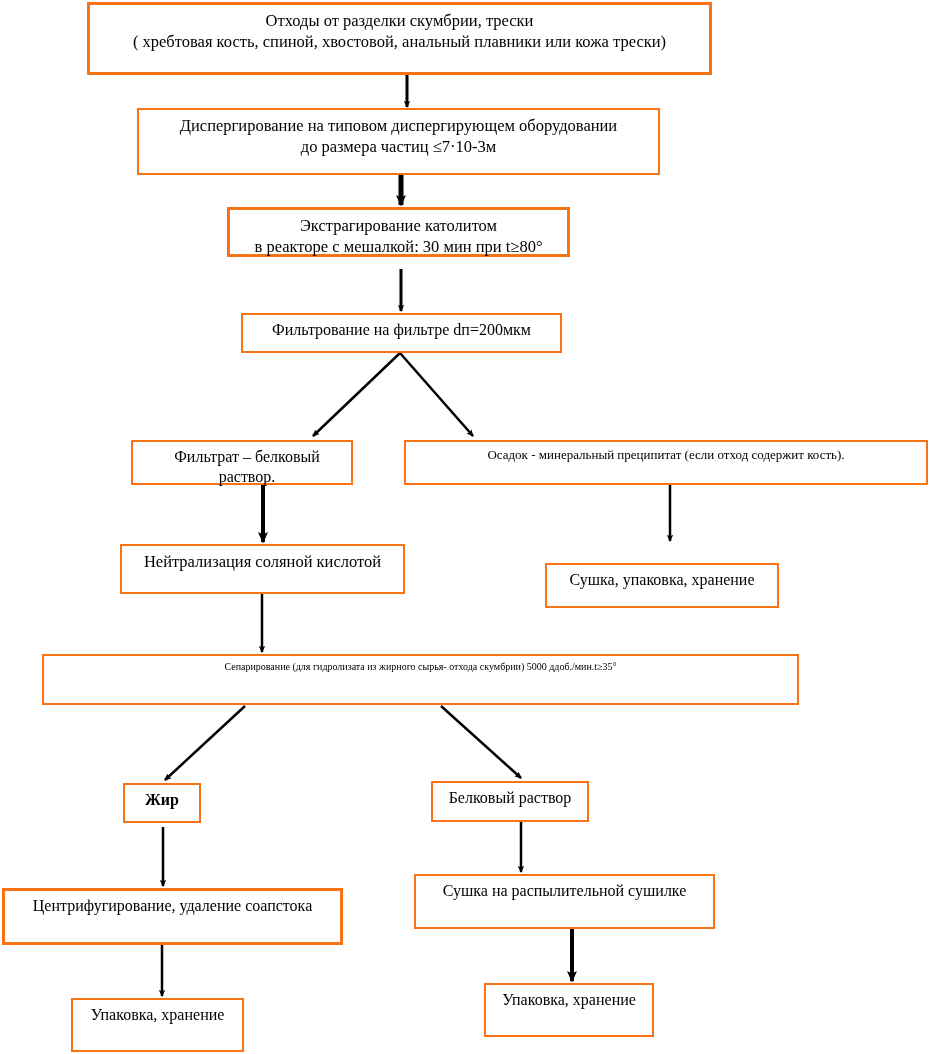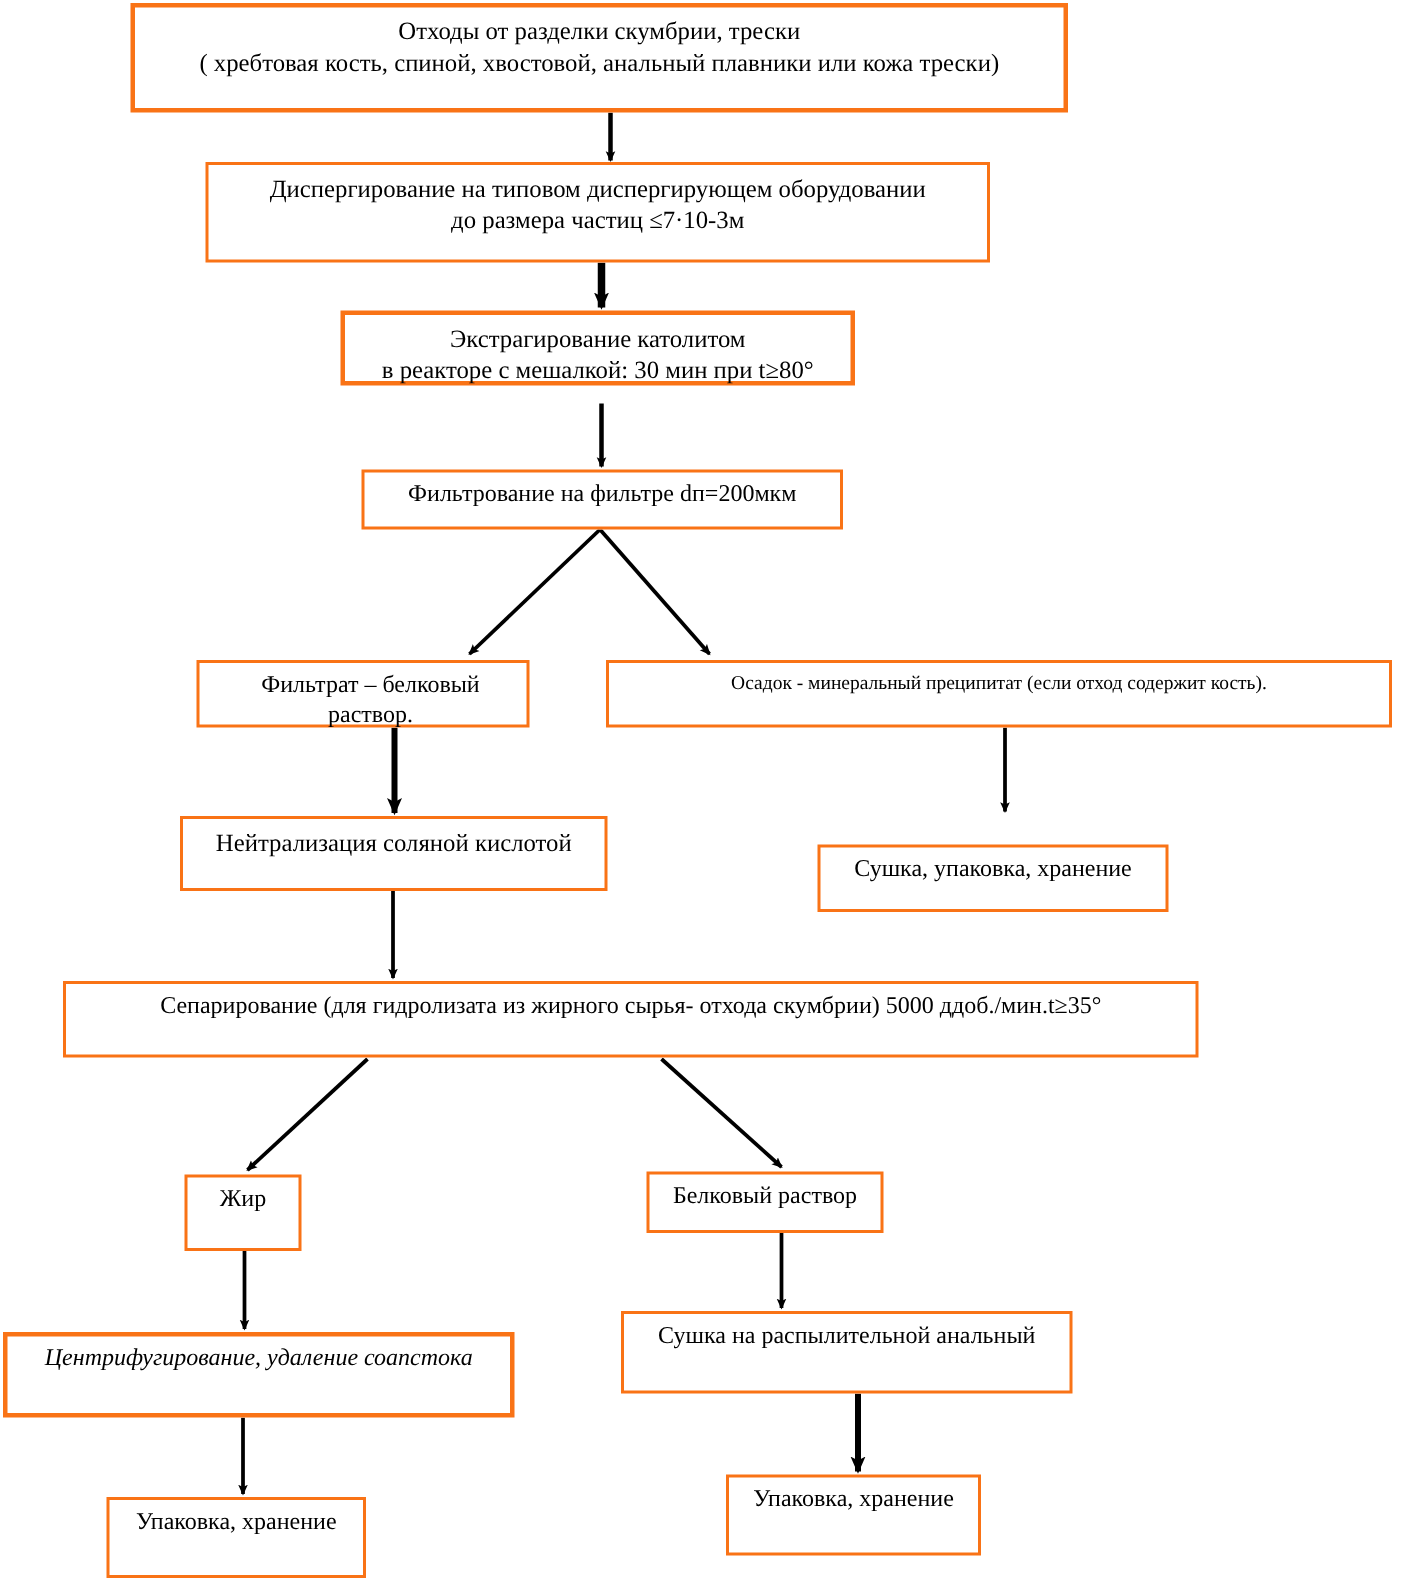--- a/index.html
+++ b/index.html
@@ -81,21 +81,21 @@
 ( хребтовая кость, спиной, хвостовой, анальный плавники или кожа трески)</span></div>
       <div class="node thin-border" style="left: 137px; top: 108px; width: 523px; height: 67px; border-width: 2px; font-size: 16.5px;"><span class="label">Диспергирование  на типовом диспергирующем  оборудовании
 до размера частиц ≤7·10-3м</span></div>
       <div class="node bold-border" style="left: 227px; top: 207px; width: 343px; height: 50px; border-width: 3px; font-size: 16.5px;"><span class="label">Экстрагирование католитом
 в реакторе с мешалкой: 30 мин при t≥80°</span></div>
       <div class="node thin-border" style="left: 241px; top: 313px; width: 321px; height: 40px; border-width: 2px; font-size: 16px;"><span class="label">Фильтрование на фильтре dп=200мкм</span></div>
       <div class="node thin-border" style="left: 131px; top: 440px; width: 222px; height: 45px; border-width: 2px; font-size: 16px; padding-left: 16px;"><span class="label">Фильтрат – белковый раствор.</span></div>
       <div class="node thin-border" style="left: 404px; top: 440px; width: 524px; height: 45px; border-width: 2px; font-size: 13px;"><span class="label">Осадок - минеральный преципитат (если отход содержит кость).</span></div>
       <div class="node thin-border" style="left: 120px; top: 544px; width: 285px; height: 50px; border-width: 2px; font-size: 16.5px;"><span class="label">Нейтрализация соляной кислотой</span></div>
       <div class="node thin-border" style="left: 545px; top: 543px; width: 234px; height: 45px; border-width: 2px; font-size: 16px; margin-top: 20px;"><span class="label">Сушка, упаковка, хранение</span></div>
-      <div class="node thin-border" style="left: 42px; top: 654px; width: 757px; height: 51px; border-width: 2px; font-size: 16px;"><span class="label">Сепарирование  (для гидролизата из жирного сырья- отхода скумбрии) 5000 ддоб./мин.t≥35°</span></div>
-      <div class="node thin-border" style="left: 123px; top: 783px; width: 78px; height: 51px; border-width: 2px; font-size: 16px;"><span class="label">Жир</span></div>
+      <div class="node thin-border" style="left: 42px; top: 654px; width: 757px; height: 51px; border-width: 2px; font-size: 10px;"><span class="label">Сепарирование  (для гидролизата из жирного сырья- отхода скумбрии) 5000 ддоб./мин.t≥35°</span></div>
+      <div class="node thin-border" style="left: 123px; top: 783px; width: 78px; height: 40px; border-width: 2px; font-size: 16px; font-weight: bold;"><span class="label">Жир</span></div>
       <div class="node thin-border" style="left: 431px; top: 781px; width: 158px; height: 41px; border-width: 2px; font-size: 16px;"><span class="label">Белковый раствор</span></div>
-      <div class="node bold-border" style="left: 2px; top: 888px; width: 341px; height: 57px; border-width: 3px; font-size: 16px; font-style: italic;"><span class="label">Центрифугирование, удаление соапстока</span></div>
-      <div class="node thin-border" style="left: 414px; top: 874px; width: 301px; height: 55px; border-width: 2px; font-size: 16px;"><span class="label">Сушка на распылительной анальный</span></div>
+      <div class="node bold-border" style="left: 2px; top: 888px; width: 341px; height: 57px; border-width: 3px; font-size: 16px;"><span class="label">Центрифугирование, удаление соапстока</span></div>
+      <div class="node thin-border" style="left: 414px; top: 874px; width: 301px; height: 55px; border-width: 2px; font-size: 16px;"><span class="label">Сушка на распылительной сушилке</span></div>
       <div class="node thin-border" style="left: 71px; top: 998px; width: 173px; height: 54px; border-width: 2px; font-size: 16px;"><span class="label">Упаковка, хранение</span></div>
       <div class="node thin-border" style="left: 484px; top: 983px; width: 170px; height: 54px; border-width: 2px; font-size: 16px;"><span class="label">Упаковка, хранение</span></div>
     </div>
 </div>
 
 </body></html>

